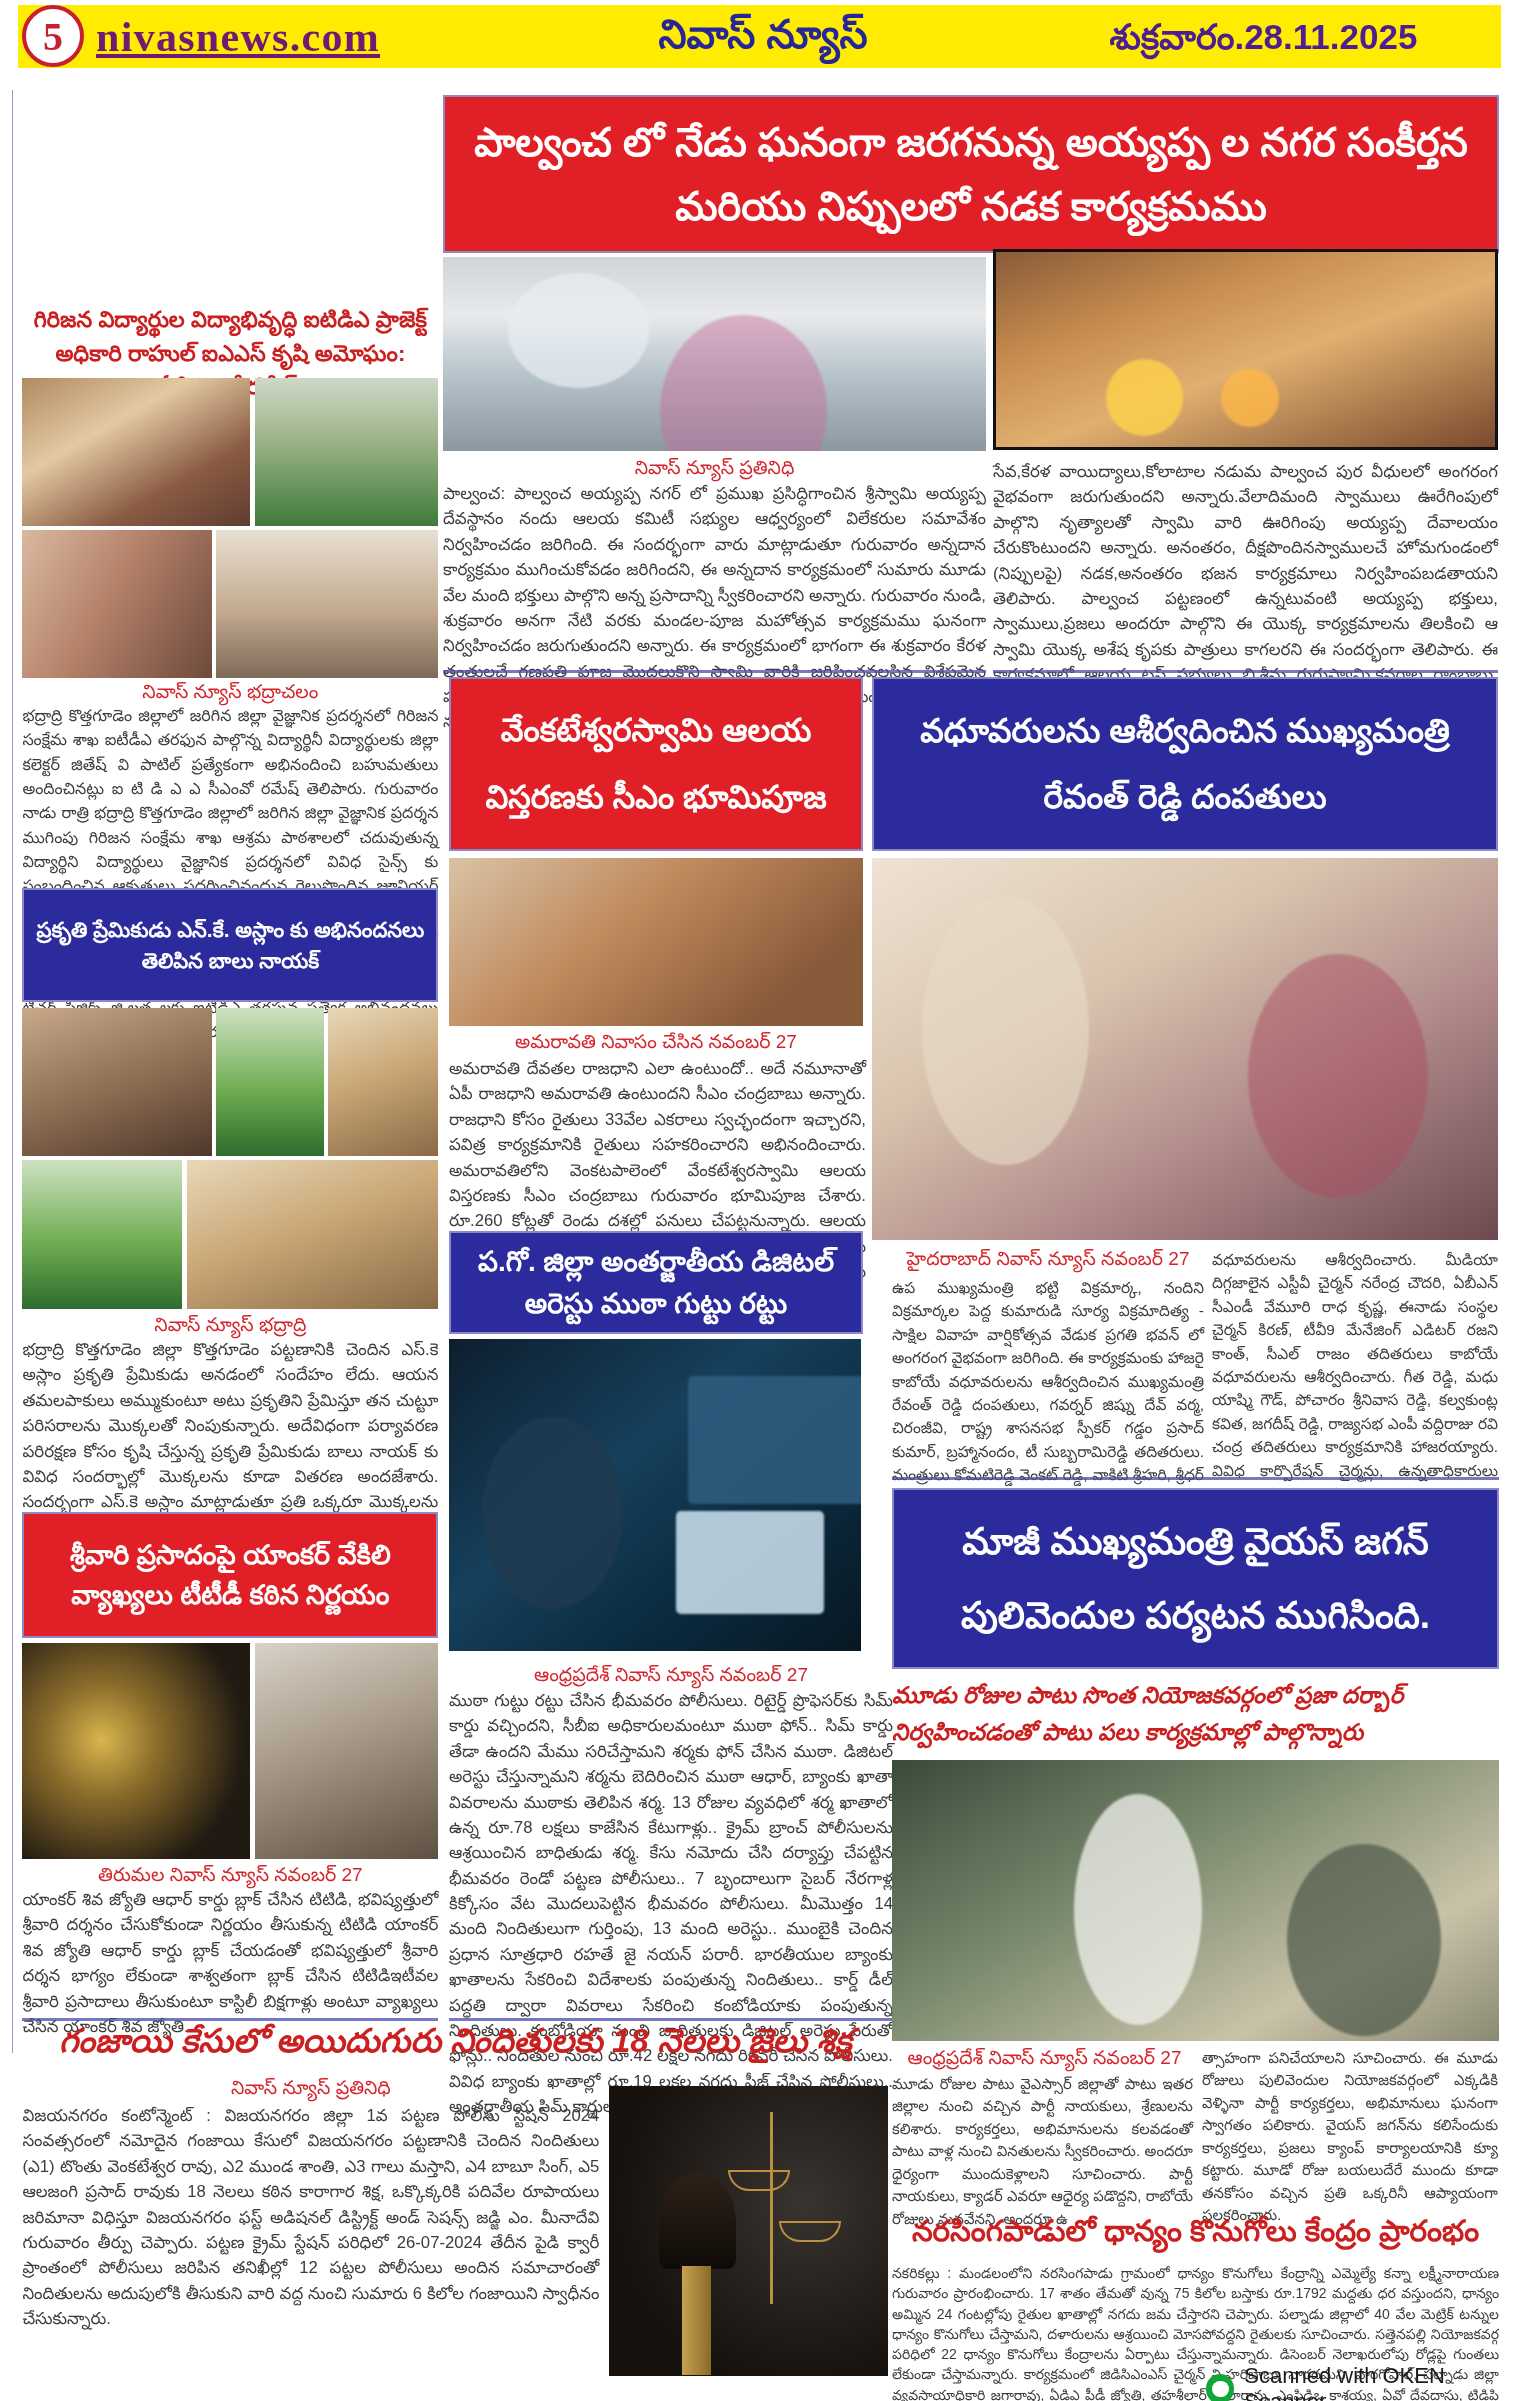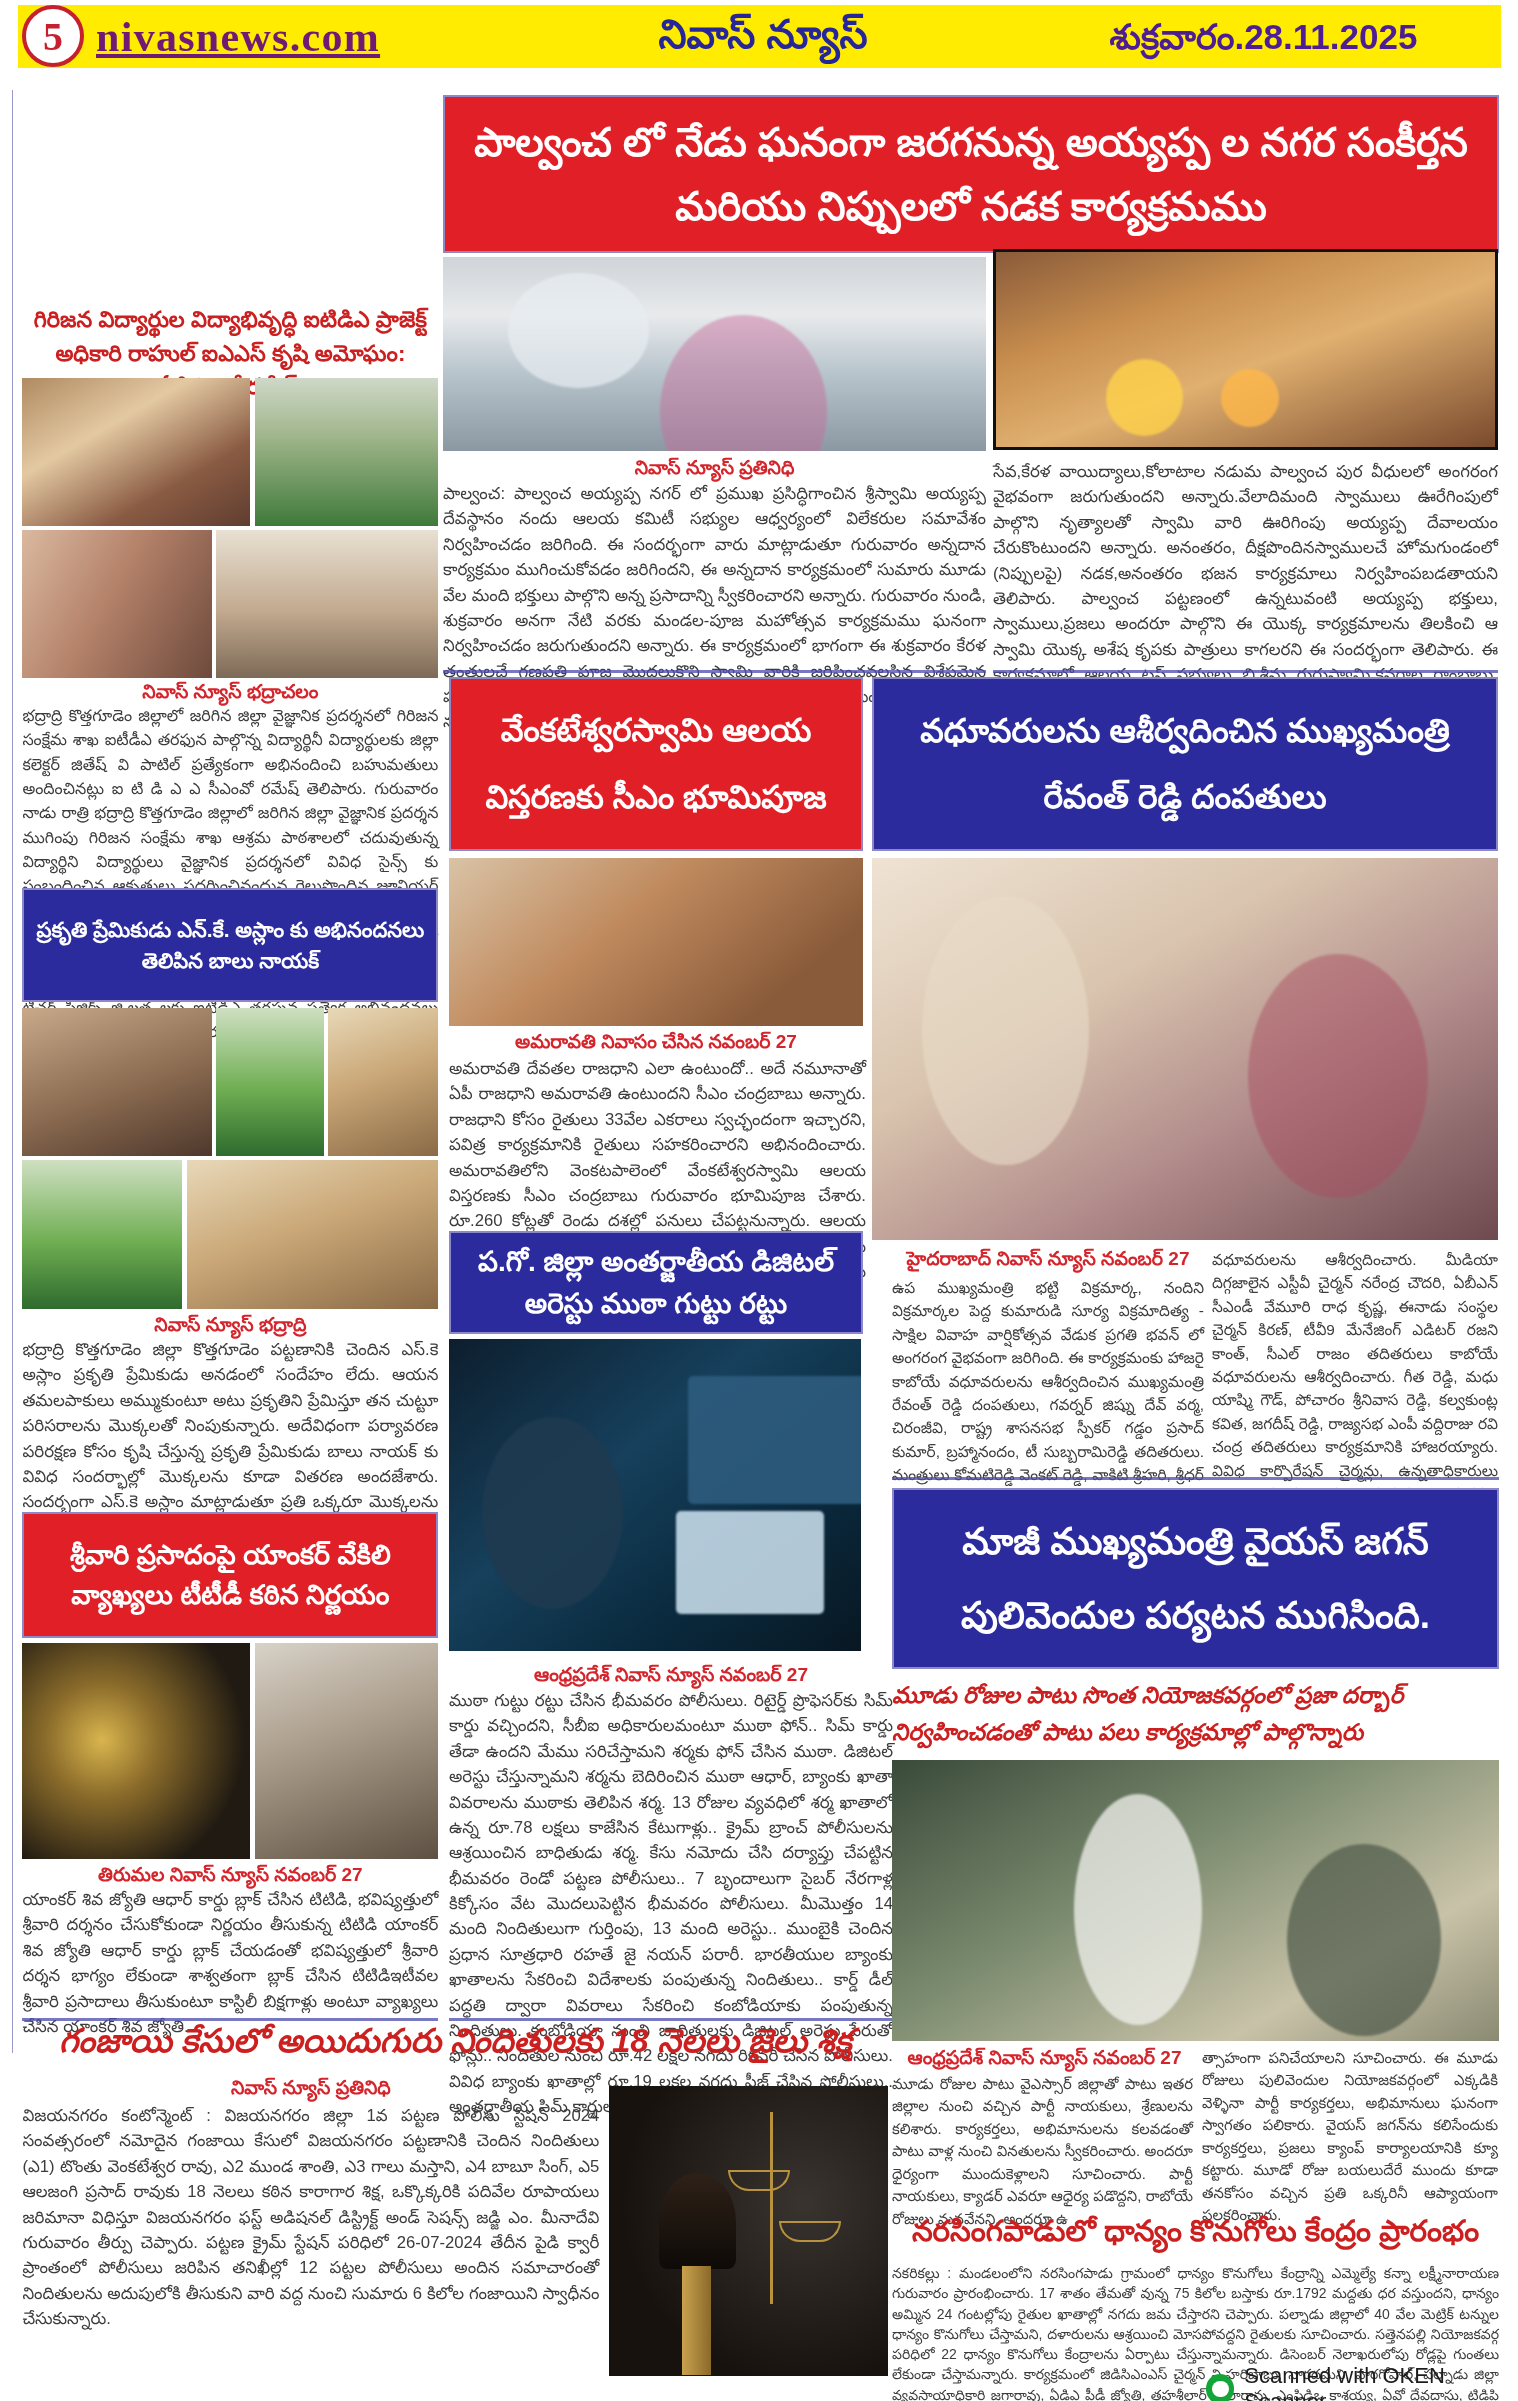--- a/index.html
+++ b/index.html
@@ -18,21 +18,21 @@
   #mast-date{left:1052px;top:16.7px;width:423px;text-align:center;font-weight:bold;
              font-size:35px;color:#4c1d95;}
   
   .box-red{background:#e11f26;border:2.6px solid #8d89c9;color:#fff;font-weight:bold;
            text-align:center;display:flex;align-items:center;justify-content:center;
            box-sizing:border-box;padding:5.1px 9px;}
   .box-blue{background:#2b2b9e;border:2.6px solid #8d89c9;color:#fff;font-weight:bold;
             text-align:center;display:flex;align-items:center;justify-content:center;
             box-sizing:border-box;padding:5.1px 9px;}
   .red-head{color:#cc1f1f;font-weight:bold;text-align:center;}
-  .dateline{color:#d5252c;font-weight:bold;text-align:center;font-size:19px;}
+  .dateline{color:#d5252c;font-weight:normal;text-align:center;font-size:19px;}
   .body-text{color:#3c3c3c;font-size:16.7px;line-height:1.52;text-align:justify;}
   .sep{position:absolute;height:2.6px;background:#4a4aae;opacity:.75;}
   .vline{position:absolute;width:1.9px;background:#9a98cf;}
   
   .photo{position:absolute;overflow:hidden;background:#bbb;}
   .ph-stage{background:linear-gradient(150deg,#b08a62 0%,#e3c9a2 35%,#8a5b43 70%,#5f3d30 100%);}
   .ph-field{background:linear-gradient(180deg,#cfd8c8 0%,#9fb58a 40%,#3f7a3a 100%);}
   .ph-award{background:linear-gradient(120deg,#d9b9a0 0%,#b5826a 45%,#6e4a3c 100%);}
   .ph-crowd{background:linear-gradient(180deg,#e8e0d2 0%,#c2a98f 55%,#7d6a57 100%);}
   .ph-temple{background:linear-gradient(180deg,#cfd4d8 0%,#e8eaec 30%,#b8c4cc 60%,#8b98a2 100%),

